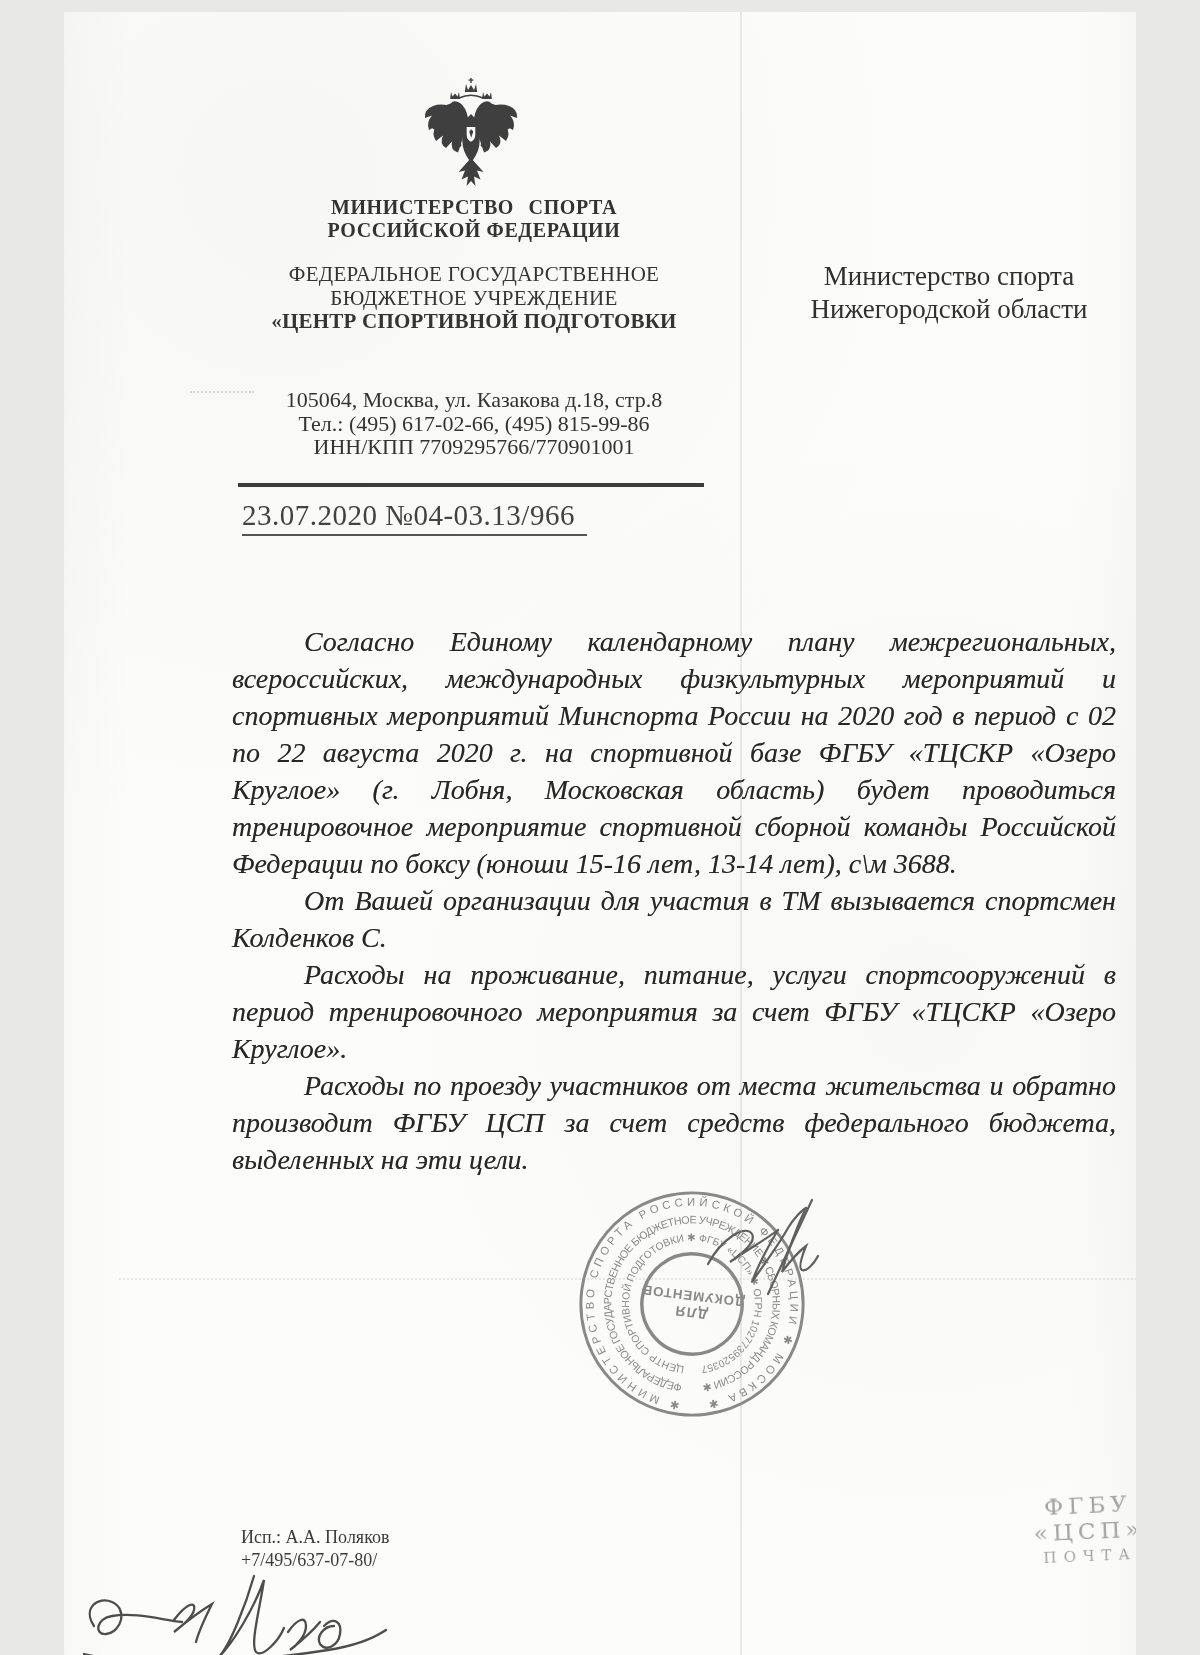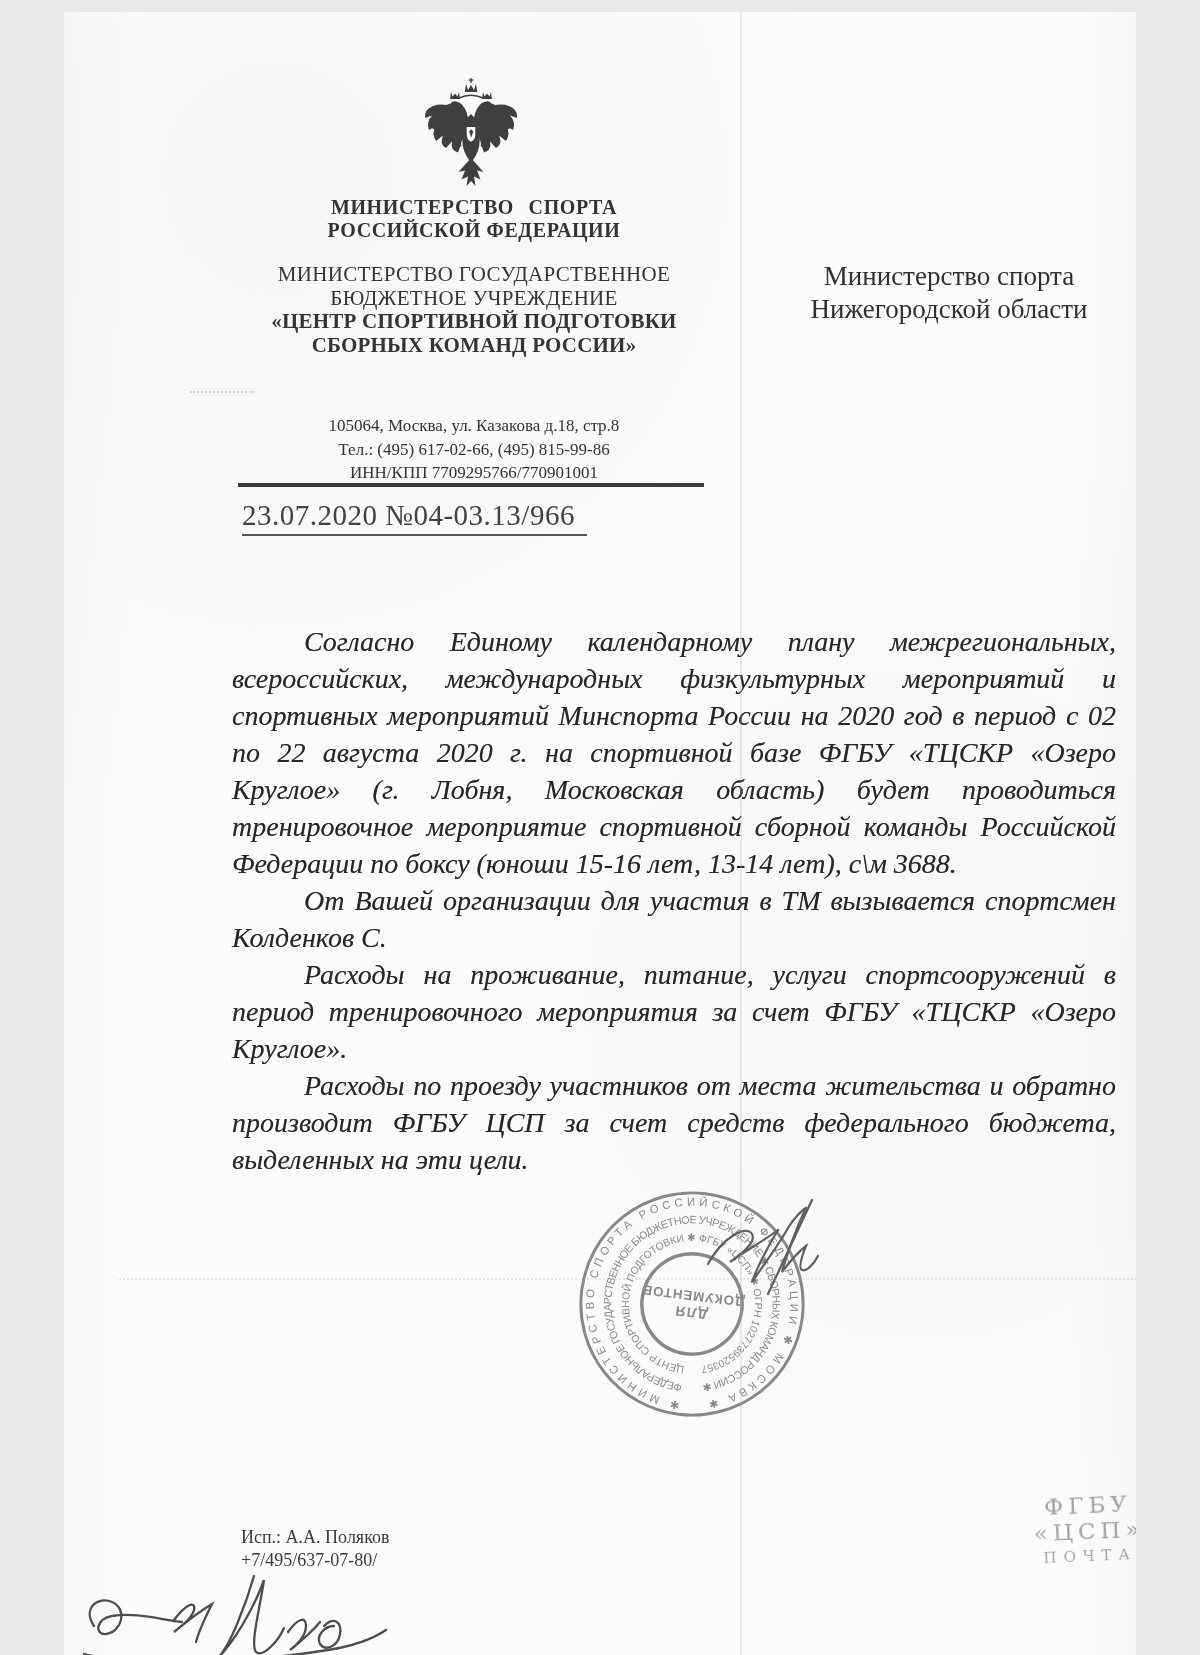--- a/index.html
+++ b/index.html
@@ -14,21 +14,21 @@
     color:#2c2c2c;overflow:hidden;
   }
   .abs{position:absolute;}
   .ctr{text-align:center;}
   
   .coat{left:357px;top:66px;width:100px;height:115px;}
   .ministry{left:150px;top:184px;width:520px;font-weight:bold;font-size:20px;line-height:23px;letter-spacing:0.6px;color:#333;}
   .ministry .l1{word-spacing:9px;}
   .org{left:150px;top:251px;width:520px;font-size:21px;line-height:23.5px;letter-spacing:0.3px;color:#343434;}
   .org .b{font-weight:bold;letter-spacing:0.2px;}
-  .contact{left:150px;top:402px;width:520px;font-size:17px;line-height:23.5px;color:#333;}
+  .contact{left:150px;top:376px;width:520px;font-size:22px;line-height:23.5px;color:#333;}
   
   .recipient{left:700px;top:248px;width:370px;font-size:27px;line-height:33px;color:#303030;}
   
   .rule{left:174px;top:471px;width:466px;height:4px;background:#3c3c3c;}
   .ref{left:178px;top:487px;font-size:29px;color:#424242;border-bottom:2px solid #555;padding:0 12px 2px 0;letter-spacing:0.5px;text-align:center;}
   
   .body{left:168px;top:611px;width:884px;font-size:28px;line-height:37px;text-align:justify;color:#272727;text-shadow:0 0 0.5px rgba(60,60,60,0.55);}
   .body p{margin:0;text-indent:72px;font-style:italic;}
   
   .sigrow{left:168px;top:1262px;width:884px;display:flex;justify-content:space-between;font-size:27px;color:#2d2d2d;text-shadow:0 0 0.5px rgba(60,60,60,0.5);}
@@ -81,24 +81,23 @@
       <path d="M48.2 53.5 l2 -2.2 2.1 2.2 -2.1 6.2 Z" fill="#3f3f3f"></path>
     </g>
   </svg>
 
   <div class="abs ministry ctr">
     <div class="l1">МИНИСТЕРСТВО СПОРТА</div>
     <div>РОССИЙСКОЙ ФЕДЕРАЦИИ</div>
   </div>
 
   <div class="abs org ctr">
-    <div>МИНИСТЕРСТВО ГОСУДАРСТВЕННОЕ</div>
+    <div>ФЕДЕРАЛЬНОЕ ГОСУДАРСТВЕННОЕ</div>
     <div>БЮДЖЕТНОЕ УЧРЕЖДЕНИЕ</div>
     <div class="b">«ЦЕНТР СПОРТИВНОЙ ПОДГОТОВКИ</div>
-    <div class="b">СБОРНЫХ КОМАНД РОССИИ»</div>
   </div>
 
   <div class="abs recipient ctr">
     <div>Министерство спорта</div>
     <div>Нижегородской области</div>
   </div>
 
   <div class="abs contact ctr">
     <div>105064, Москва, ул. Казакова д.18, стр.8</div>
     <div>Тел.: (495) 617-02-66, (495) 815-99-86</div>

